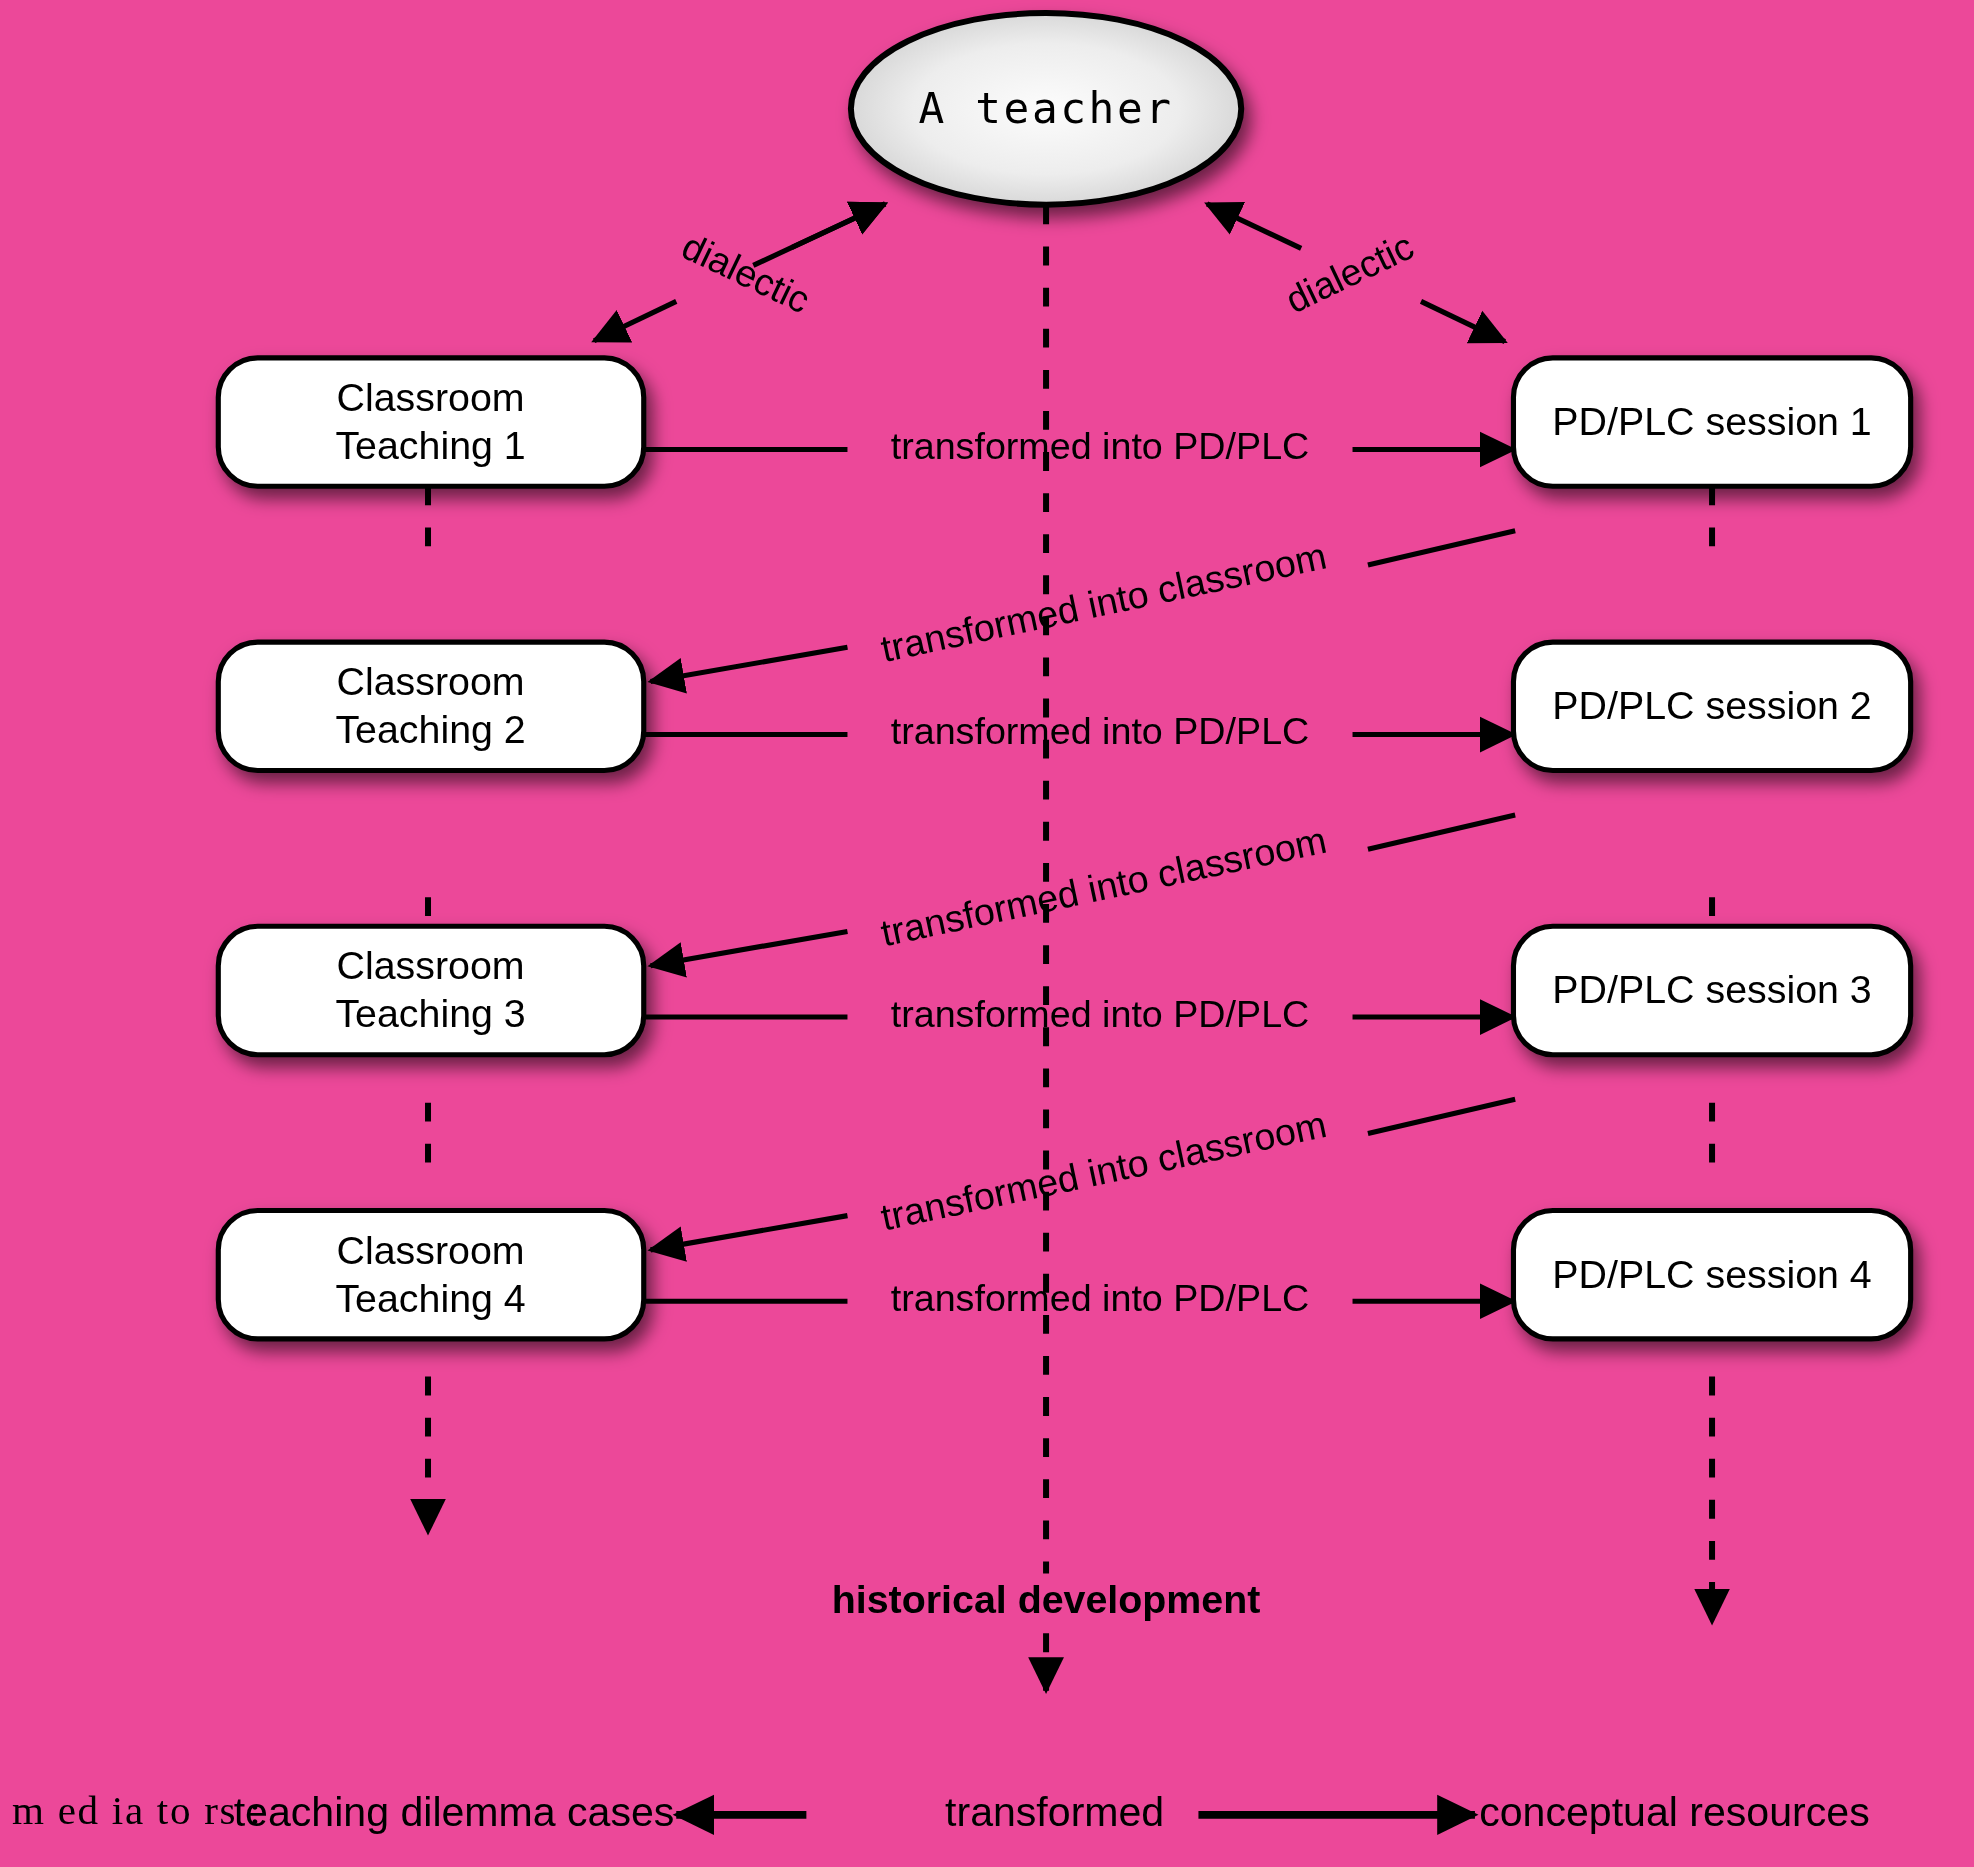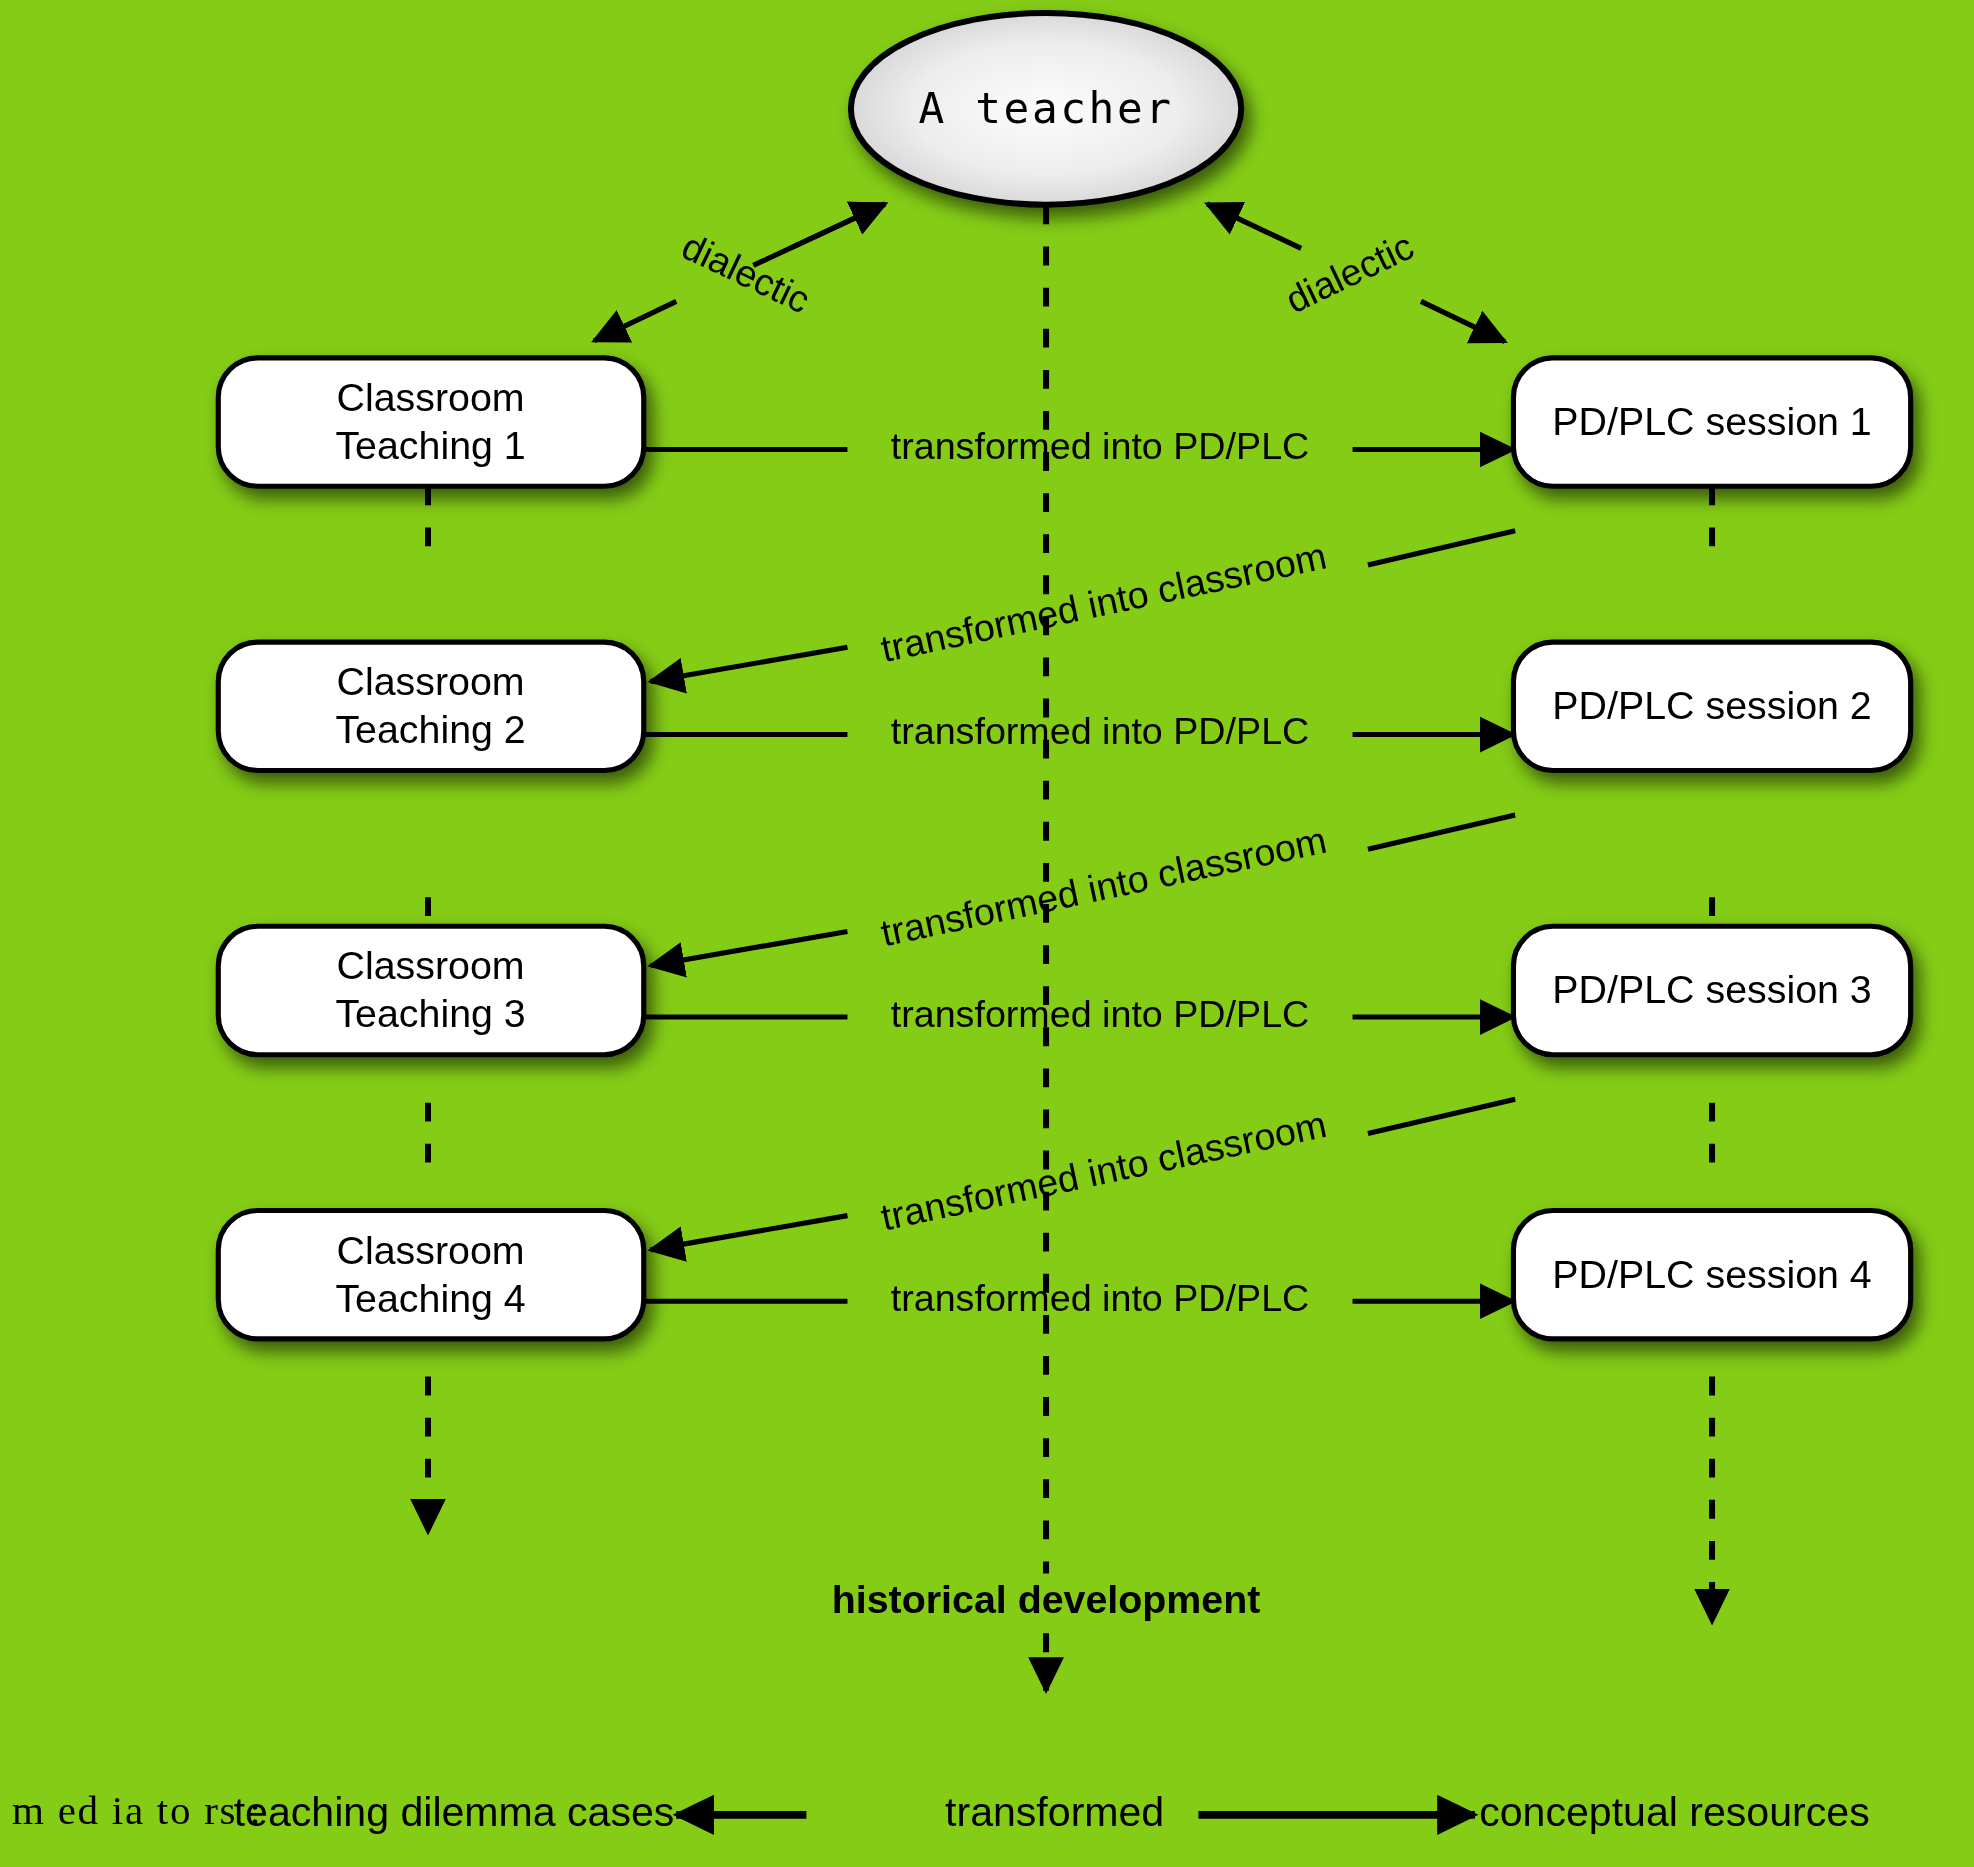--- a/index.html
+++ b/index.html
@@ -10,21 +10,21 @@
   body {
     width: 1974px;
     height: 1868px;
     font-family: "Liberation Sans", sans-serif;
     overflow: hidden;
   }
   #diagram-root {
     position: relative;
     width: 1974px;
     height: 1868px;
-    background: #84cc16;
+    background: #ec4899;
   }
   svg.layer {
     position: absolute;
     top: 0;
     left: 0;
     width: 1974px;
     height: 1868px;
   }
   .node-label {
     font-family: "Liberation Sans", sans-serif;

